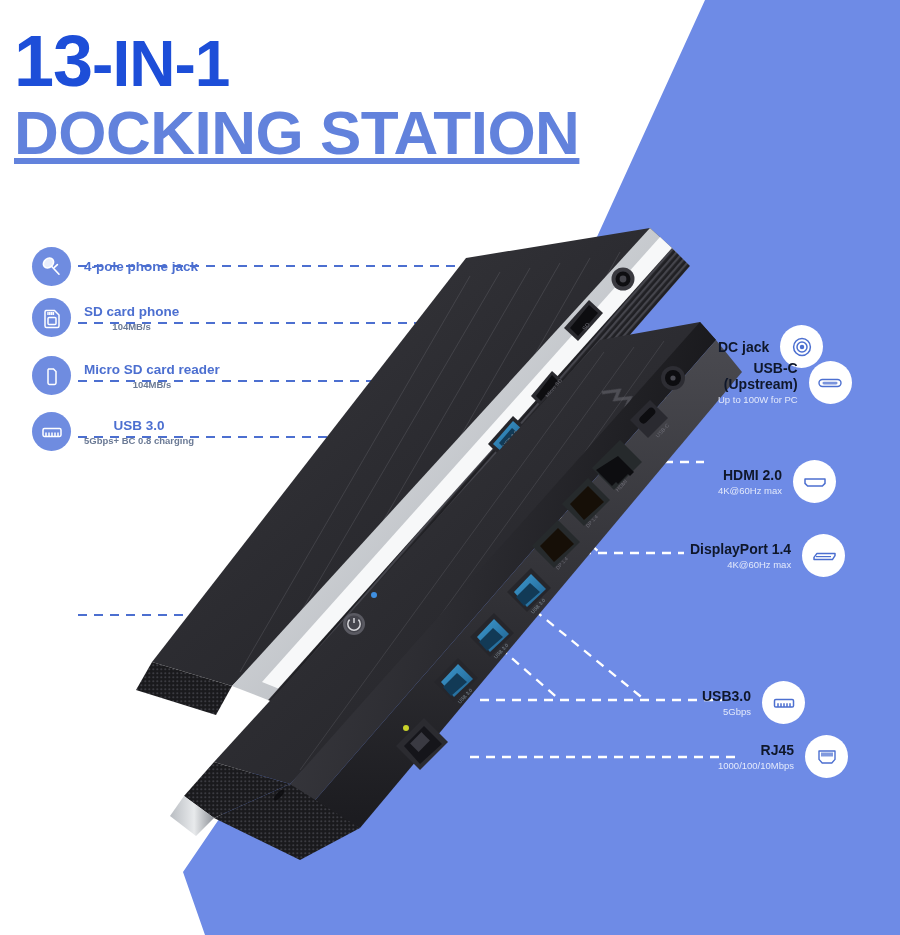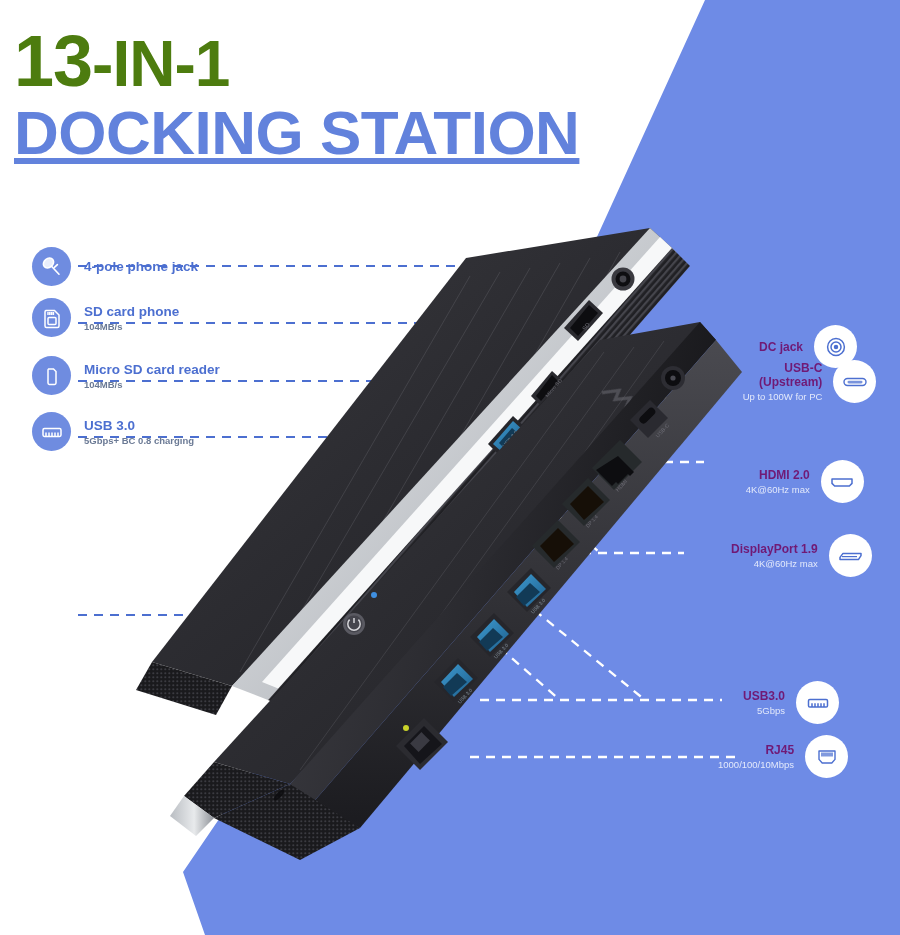--- a/index.html
+++ b/index.html
@@ -21,21 +21,21 @@
     font-size:64px;font-weight:bold;letter-spacing:-1px;
     display:block;white-space:nowrap;
   }
   .title-l1 .big{font-size:72px;}
   .title-l2{
     font-size:62px;font-weight:bold;letter-spacing:-0.5px;
     display:block;white-space:nowrap;margin-top:6px;text-decoration:underline;
   }
 
   
-  .callout{position:absolute;display:flex;align-items:center;}
+  .callout{position:absolute;display:flex;align-items:center;text-align:center;}
   .callout .txtwrap{display:flex;flex-direction:column;}
   .lbl{font-size:13.5px;font-weight:bold;white-space:nowrap;}
   .sub{font-size:9.5px;white-space:nowrap;margin-top:2px;}
 
   
   .left-c{left:32px;}
   .left-c .badge{
     width:39px;height:39px;border-radius:50%;
     background:#6F8CE0;display:flex;align-items:center;justify-content:center;
     flex:0 0 39px;
@@ -45,21 +45,21 @@
   .left-c .sub{color:#6B7A95;font-weight:bold;}
 
   
   .right-c{display:flex;align-items:center;}
   .right-c .badge{
     width:43px;height:43px;border-radius:50%;
     background:#ffffff;display:flex;align-items:center;justify-content:center;
     flex:0 0 43px;margin-left:11px;
   }
   .right-c .txtwrap{align-items:flex-end;}
-  .right-c .lbl{color:#701a75;font-size:12px;margin-left:41px;}
+  .right-c .lbl{color:#0f172a;font-size:14px;}
   .right-c .sub{color:#E3E9FB;}
 
   .pwr-c .lbl{color:#4C6FD0;font-size:14px;}
 
   svg{display:block;overflow:visible;}
 </style>
 </head>
 <body>
 
 <div id="stage">
@@ -274,21 +274,21 @@
     <g>
       <circle cx="374" cy="595" r="3" fill="#3f8fe0"></circle>
     </g>
 
     <g opacity="0.8">
       <ellipse cx="279" cy="795" rx="7" ry="2.6" fill="#0c0c0f" transform="rotate(-47 279 795)"></ellipse>
     </g>
   </svg>
 
   <div class="title-block">
-    <span class="title-l1" style="color:#4d7c0f;"><span class="big">13</span><span>-IN-1</span></span>
+    <span class="title-l1" style="color:#1d4ed8;"><span class="big">13</span><span>-IN-1</span></span>
     <span class="title-l2" style="color:#6282DC;">DOCKING STATION</span>
   </div>
 
   <div class="callout left-c" style="top:247px;">
     <div class="badge">
       <svg width="26" height="26" viewBox="0 0 26 26">
         <g stroke="#fff" stroke-width="1.6" fill="none" stroke-linecap="round">
           <ellipse cx="9.5" cy="9" rx="5.6" ry="4.4" transform="rotate(-40 9.5 9)" fill="#fff" fill-opacity="0.85"></ellipse>
           <path d="M12.5,12.2 L20,20.2"></path>
           <path d="M15.4,13.4 L18.4,10.6"></path>
@@ -389,21 +389,21 @@
       <svg width="28" height="28" viewBox="0 0 28 28">
         <g stroke="#4C6FD0" stroke-width="1.5" fill="none" stroke-linejoin="round">
           <path d="M4,11 h20 v4.4 l-2.6,2.6 h-14.8 L4,15.4 z"></path>
         </g>
       </svg>
     </div>
   </div>
 
   <div class="callout right-c" style="left:690px;top:534px;">
     <div class="txtwrap">
-      <span class="lbl">DisplayPort 1.9</span>
+      <span class="lbl">DisplayPort 1.4</span>
       <span class="sub">4K@60Hz max</span>
     </div>
     <div class="badge">
       <svg width="28" height="28" viewBox="0 0 28 28">
         <g stroke="#4C6FD0" stroke-width="1.5" fill="none" stroke-linejoin="round">
           <path d="M4,17.6 h18.4 L25,13.6 V11.4 h-18 L4,15.4 z"></path>
           <path d="M6,14.6 h15" stroke-width="1.2"></path>
         </g>
       </svg>
     </div>

